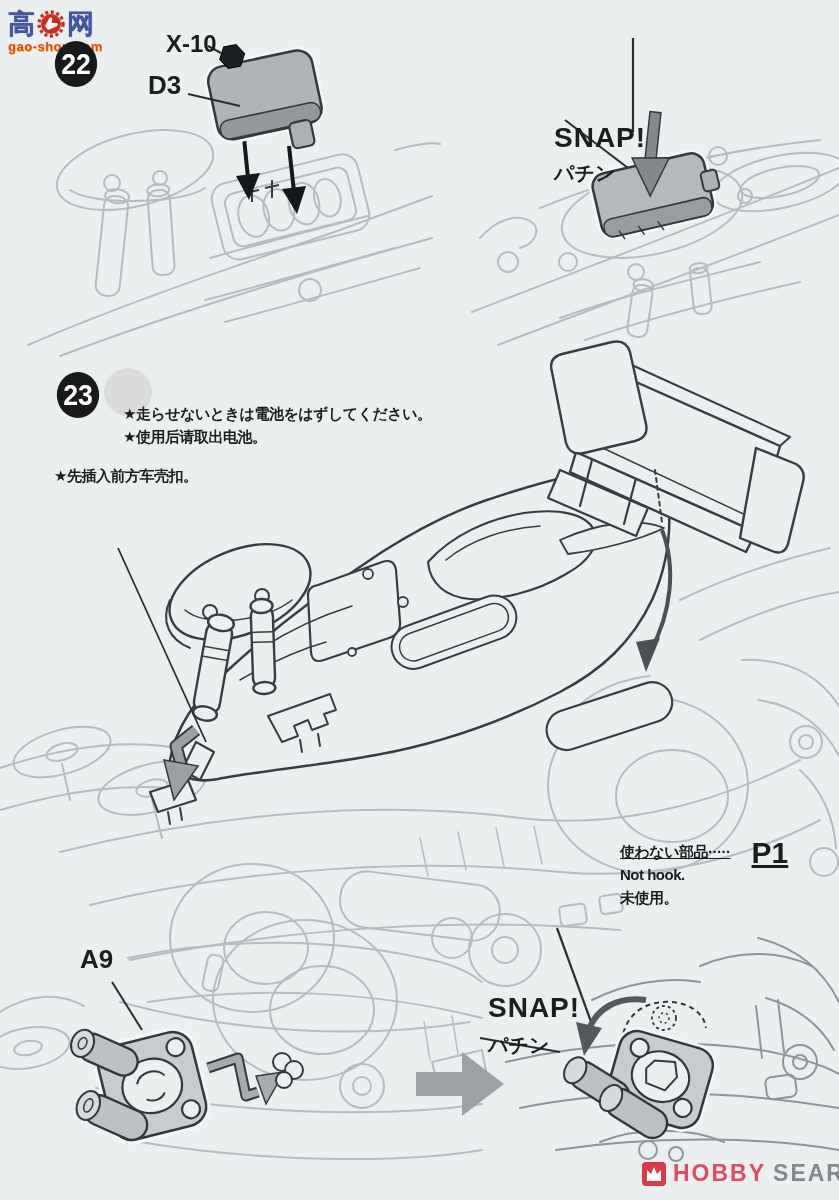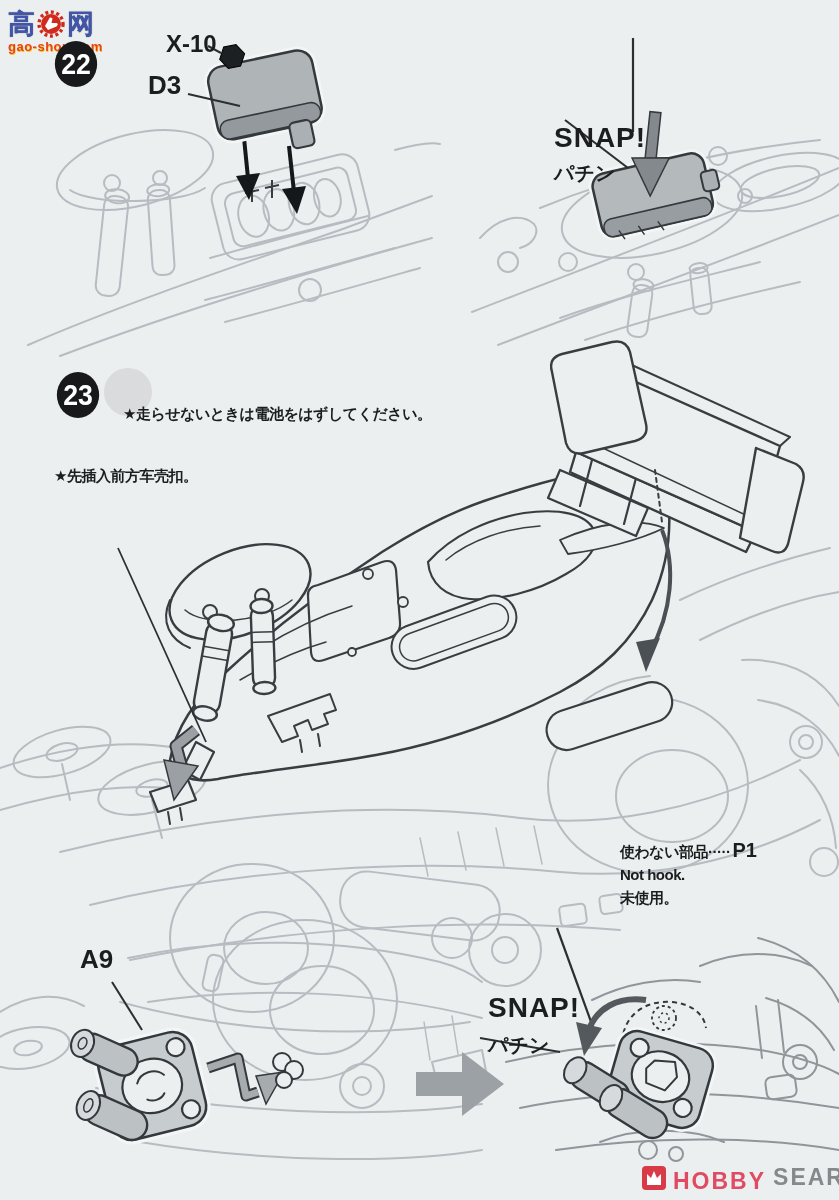--- a/index.html
+++ b/index.html
@@ -14,29 +14,29 @@
   .badge{
     width:46px;height:46px;border-radius:50%;background:#17191b;color:#ffffff;
     display:flex;align-items:center;justify-content:center;
     font-size:29px;font-weight:bold;transform:scaleX(.92);
   }
   .part-label{font-size:26px;font-weight:bold;white-space:nowrap;}
   .small-label{font-size:24px;font-weight:bold;white-space:nowrap;}
   .snap-en{font-size:28px;font-weight:bold;letter-spacing:1px;white-space:nowrap;margin-top:42px;}
   .snap-ja{font-size:20px;font-weight:bold;white-space:nowrap;margin-top:48px;}
   .note{font-size:15px;font-weight:bold;line-height:23px;letter-spacing:-0.5px;white-space:nowrap;}
-  .notused-row{display:flex;align-items:flex-start;gap:2px;}
-  .notused-part{font-size:20px;font-weight:bold;line-height:20px;}
+  .notused-row{display:flex;align-items:flex-end;gap:21px;text-decoration:underline;}
+  .notused-part{font-size:30px;font-weight:bold;line-height:20px;}
   .wm{display:flex;flex-direction:column;align-items:flex-start;line-height:1;}
   .wm-row{display:flex;align-items:center;gap:2px;}
   .wm-char{font-size:27px;font-weight:bold;color:#4156a8;text-shadow:0 0 1px #27346b;}
   .wm-domain{font-size:13px;font-weight:bold;color:#e8431f;margin-top:2px;letter-spacing:.5px;
     text-shadow:0.5px 0.5px 0 #f5c518;}
   .logo{display:flex;align-items:center;gap:7px;}
-  .logo-w1{font-size:23px;font-weight:bold;color:#e04b63;letter-spacing:2px;margin-top:8px;}
+  .logo-w1{font-size:23px;font-weight:bold;color:#e04b63;letter-spacing:2px;}
   .logo-w2{font-size:23px;font-weight:bold;color:#85898c;letter-spacing:2px;}
 </style>
 </head>
 <body>
 
 <div class="page">
 
   <svg class="art" width="839" height="1200" viewBox="0 0 839 1200">
 
     <circle cx="128" cy="392" r="24" fill="#d9dbdc"></circle>
@@ -368,20 +368,21 @@
 
   <div class="ov badge" style="left:53px;top:41px;">22</div>
   <div class="ov small-label" style="left:166px;top:30px;">X-10</div>
   <div class="ov part-label" style="left:148px;top:70px;">D3</div>
   <div class="ov snap-en" style="left:554px;top:80px;">SNAP!</div>
   <div class="ov snap-ja" style="left:554px;top:112px;">パチン</div>
 
   <div class="ov badge" style="left:55px;top:372px;">23</div>
   <div class="ov" style="left:123px;top:377px;margin-top:25px;">
     <div class="note">★走らせないときは電池をはずしてください。</div>
+    <div class="note">★使用后请取出电池。</div>
   </div>
   <div class="ov" style="left:54px;top:464px;">
     <div class="note">★先插入前方车壳扣。</div>
   </div>
 
   <div class="ov" style="left:620px;top:840px;">
     <div class="notused-row">
       <span class="note">使わない部品·····</span>
       <span class="notused-part">P1</span>
     </div>

